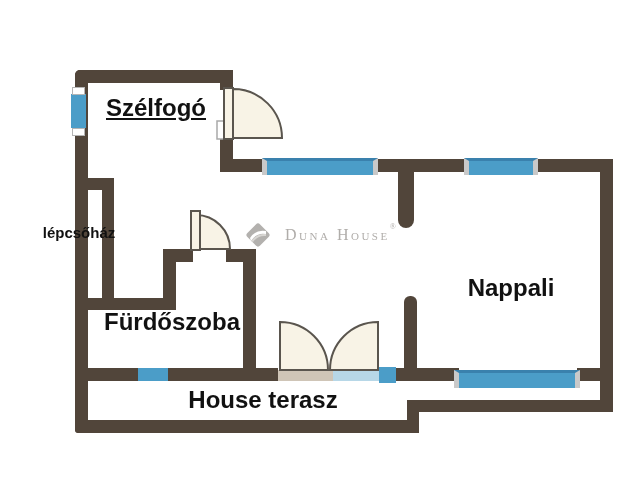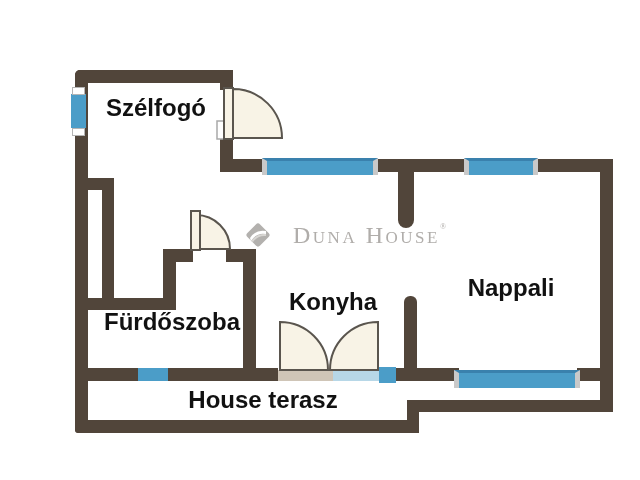--- a/index.html
+++ b/index.html
@@ -14,22 +14,22 @@
     font-weight:bold;font-size:24px;color:var(--label-color,#111);
     white-space:nowrap;letter-spacing:0px;z-index:30;
   }
   .small-label{font-size:15px;}
   #watermark{
     position:absolute;left:242px;top:219px;height:32px;display:flex;
     align-items:center;z-index:5;
   }
   #watermark .wm-text{
     font-family:"Liberation Serif",serif;font-variant:small-caps;
-    font-size:24px;letter-spacing:2.5px;color:var(--watermark-color,#b0adaa);
-    margin-left:19px;white-space:nowrap;
+    font-size:16px;letter-spacing:2.5px;color:var(--watermark-color,#b0adaa);
+    margin-left:11px;white-space:nowrap;
   }
   #watermark .wm-reg{
     font-family:"Liberation Serif",serif;font-size:8px;
     color:var(--watermark-color,#b0adaa);align-self:flex-start;margin-top:3px;
   }
   svg.overlay{position:absolute;left:0;top:0;z-index:20;}
   .door{fill:var(--door-fill,#f8f3e6);stroke:var(--door-stroke,#5a554e);stroke-width:2;}
   .hinge{fill:#ffffff;stroke:#a9a9a9;stroke-width:1.5;}
   .cap-lr{border-left:5px solid var(--cap-gray,#c9c9c9);border-right:5px solid var(--cap-gray,#c9c9c9);}
   .threshold{position:absolute;z-index:15;}
@@ -88,25 +88,25 @@
     <path class="door" d="M233 89 A49 49 0 0 1 282 138 L233 138 Z"></path>
     <rect class="door" x="224" y="88" width="9" height="51"></rect>
 
     <path class="door" d="M196 215 A34 34 0 0 1 230 249 L196 249 Z"></path>
     <rect class="door" x="191" y="211" width="9" height="39"></rect>
 
     <path class="door" d="M280 322 A48 48 0 0 1 328 370 L280 370 Z"></path>
     <path class="door" d="M378 322 A48 48 0 0 0 330 370 L378 370 Z"></path>
   </svg>
 
-  <div class="room-label" style="left:156px;top:108px;">Szélfogó</div>
+  <div class="room-label" style="left:156px;top:108px;text-decoration:underline;">Szélfogó</div>
   <div class="room-label" style="left:511px;top:246px;margin-top:42px;">Nappali</div>
   <div class="room-label" style="left:172px;top:322px;text-align:right;">Fürdőszoba</div>
-  <div class="room-label" style="left:333px;top:302px;">Konyha</div>
   <div class="room-label" style="left:263px;top:400px;">House terasz</div>
+  <div class="room-label small-label" style="left:79px;top:232px;">lépcsőház</div>
 
   <div id="watermark">
     <svg width="32" height="32" viewBox="0 0 32 32">
       <rect x="7" y="7" width="18" height="18" rx="3" transform="rotate(45 16 16)" fill="#b3b1ae"></rect>
       <path d="M8 19 Q14 10 24 12 L24 15 Q15 13 9 22 Z" fill="#ffffff"></path>
       <path d="M9 22 Q15 14 24 15 L24 17 Q16 16 11 23 Z" fill="#d8d6d3"></path>
     </svg>
     <span class="wm-text">Duna House</span>
     <span class="wm-reg">®</span>
   </div>

